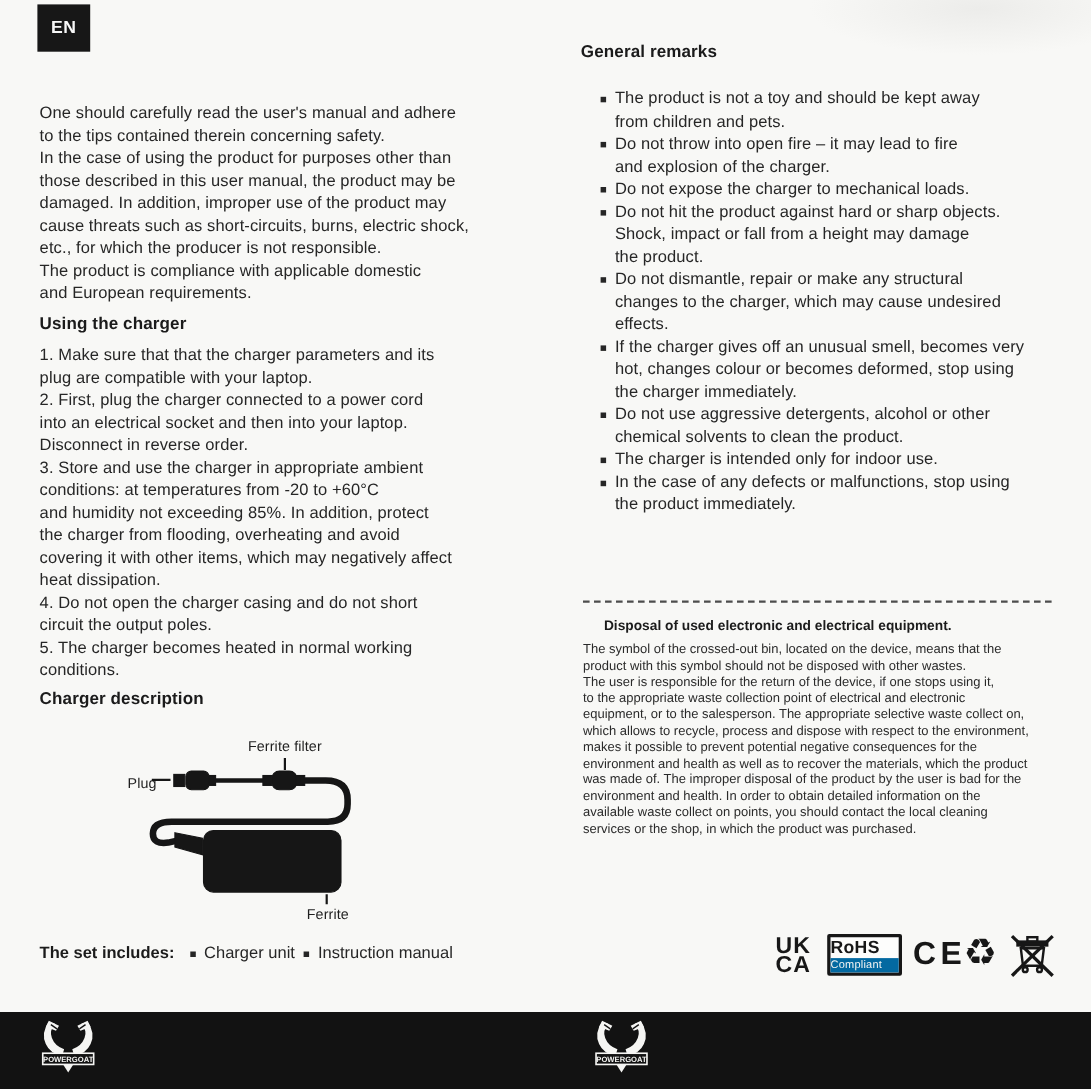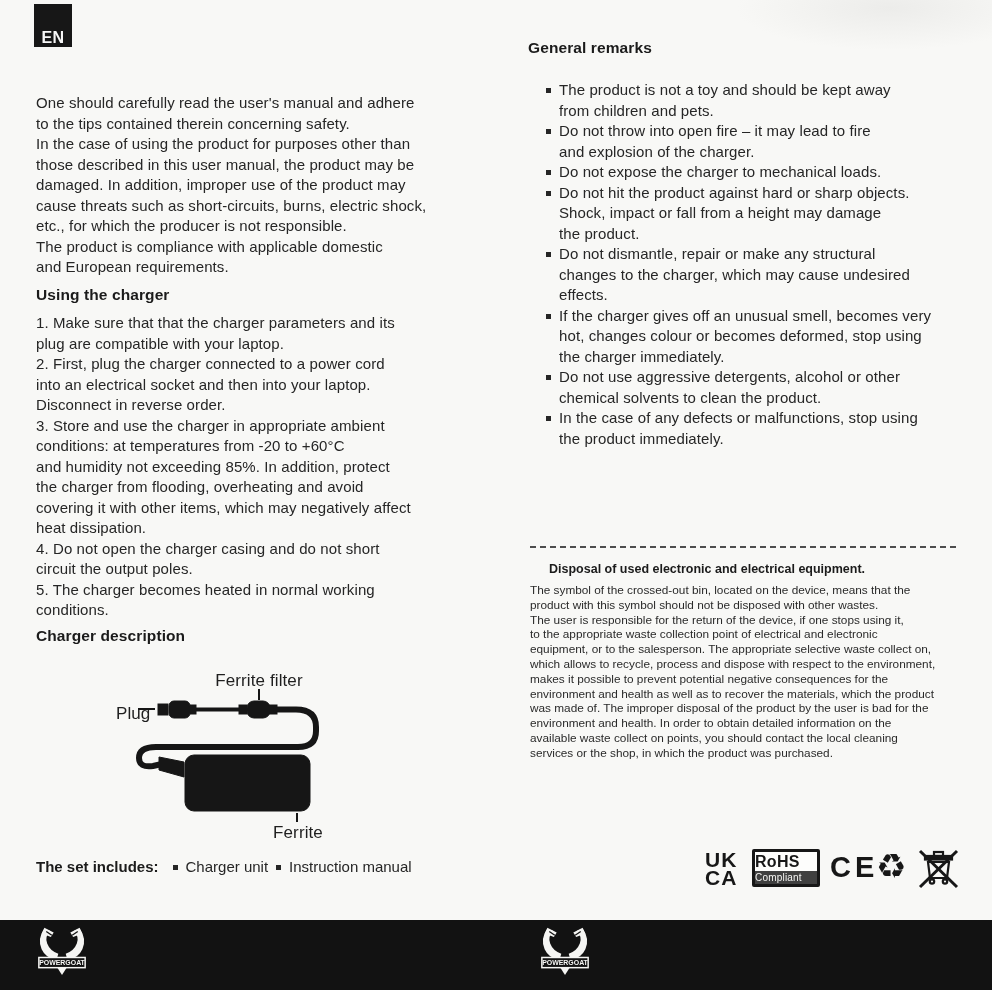--- a/index.html
+++ b/index.html
@@ -9,22 +9,22 @@
     font-family:"Liberation Sans", sans-serif;
     color:#232323;
     -webkit-font-smoothing:antialiased;
   }
   .page{position:absolute;inset:0;
     background:
       radial-gradient(220px 60px at 890px 8px, #ececea 0%, rgba(236,236,234,0) 70%),
       #f8f8f6;}
   .abs{position:absolute;}
   .badge-en{
-    left:34px;top:4px;width:38px;height:43px;background:#171717;color:#f7f7f7;
-    font-weight:700;font-size:16px;display:flex;align-items:flex-end;justify-content:center;
+    left:34px;top:4px;width:48px;height:43px;background:#171717;color:#f7f7f7;
+    font-weight:700;font-size:16px;display:flex;align-items:center;justify-content:center;
     letter-spacing:.5px;
   }
   h2.sec{font-size:15.5px;font-weight:700;color:#1b1b1b;margin:0;letter-spacing:.1px;}
   .body-text{font-size:15px;line-height:20.5px;white-space:pre-line;color:#262626;letter-spacing:.1px;}
   .small-title{font-size:12.5px;font-weight:700;color:#1b1b1b;}
   .small-text{font-size:11.8px;line-height:14.8px;white-space:pre-line;color:#2a2a2a;}
 
   ul.remarks{list-style:none;margin:16px;padding:0;width:432px;}
   ul.remarks li{
     position:relative;padding-left:13px;font-size:15px;line-height:20.5px;
@@ -33,27 +33,27 @@
   ul.remarks li::before{
     content:"";position:absolute;left:0;top:8px;width:5px;height:5px;background:#262626;
   }
 
   .dashed-sep{border-top:2px dashed #4d4d4d;width:426px;height:0;}
 
   .set-line{display:flex;align-items:center;font-size:15px;color:#262626;}
   .set-line .lbl{font-weight:700;color:#1b1b1b;margin-right:6px;}
   .sq-bullet{width:5px;height:5px;background:#262626;display:inline-block;margin:2px 8px 0 8px;}
 
-  .diagram-label{font-size:17px;color:#1f1f1f;letter-spacing:.1px;}
+  .diagram-label{font-size:13px;color:#1f1f1f;letter-spacing:.1px;}
 
   
   .ukca{left:705px;top:851px;font-weight:700;font-size:21px;line-height:18px;color:#171717;letter-spacing:1px;text-align:center;}
   .rohs{left:752px;top:849px;width:62px;border:3px solid #171717;border-radius:2px;background:#fdfdfc;}
   .rohs .top{font-size:16px;font-weight:700;color:#171717;line-height:19px;letter-spacing:.3px;}
-  .rohs .bottom{background:#404040;color:#f5f5f3;font-size:10px;line-height:13px;letter-spacing:.2px;}
+  .rohs .bottom{background:#0369a1;color:#f5f5f3;font-size:10px;line-height:13px;letter-spacing:.2px;}
   .ce{left:830px;top:851px;font-size:29px;font-weight:600;letter-spacing:4px;color:#171717;}
   .recycle{left:876px;top:846px;font-size:34px;color:#171717;line-height:40px;}
 
   .footer-band{left:0;top:920px;width:992px;height:70px;background:#121212;}
   .goat-logo{position:absolute;top:6px;width:58px;height:50px;}
 </style>
 </head>
 <body>
 
 <div class="page">
@@ -140,20 +140,21 @@
 Shock, impact or fall from a height may damage
 the product.</li>
     <li>Do not dismantle, repair or make any structural
 changes to the charger, which may cause undesired
 effects.</li>
     <li>If the charger gives off an unusual smell, becomes very
 hot, changes colour or becomes deformed, stop using
 the charger immediately.</li>
     <li>Do not use aggressive detergents, alcohol or other
 chemical solvents to clean the product.</li>
+    <li>The charger is intended only for indoor use.</li>
     <li>In the case of any defects or malfunctions, stop using
 the product immediately.</li>
   </ul>
 
   <div class="dashed-sep abs" style="left:530px;top:546px;"></div>
 
   <div class="small-title abs" style="left:530px;top:562px;margin-left:19px;">Disposal of used electronic and electrical equipment.</div>
   <div class="small-text abs" style="left:530px;top:583px;width:440px;">The symbol of the crossed-out bin, located on the device, means that the
 product with this symbol should not be disposed with other wastes.
 The user is responsible for the return of the device, if one stops using it,

